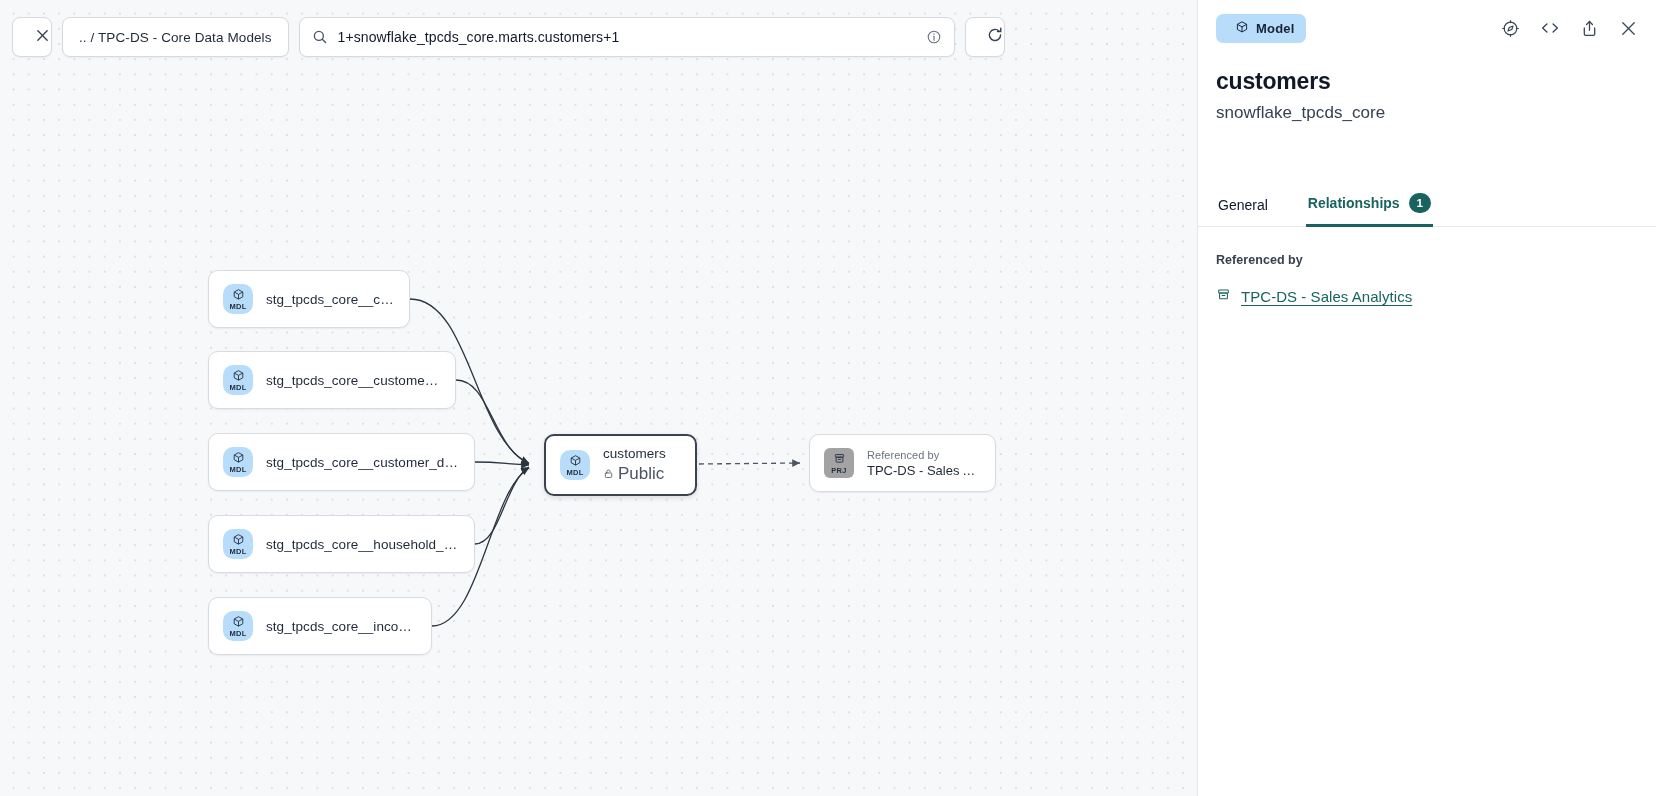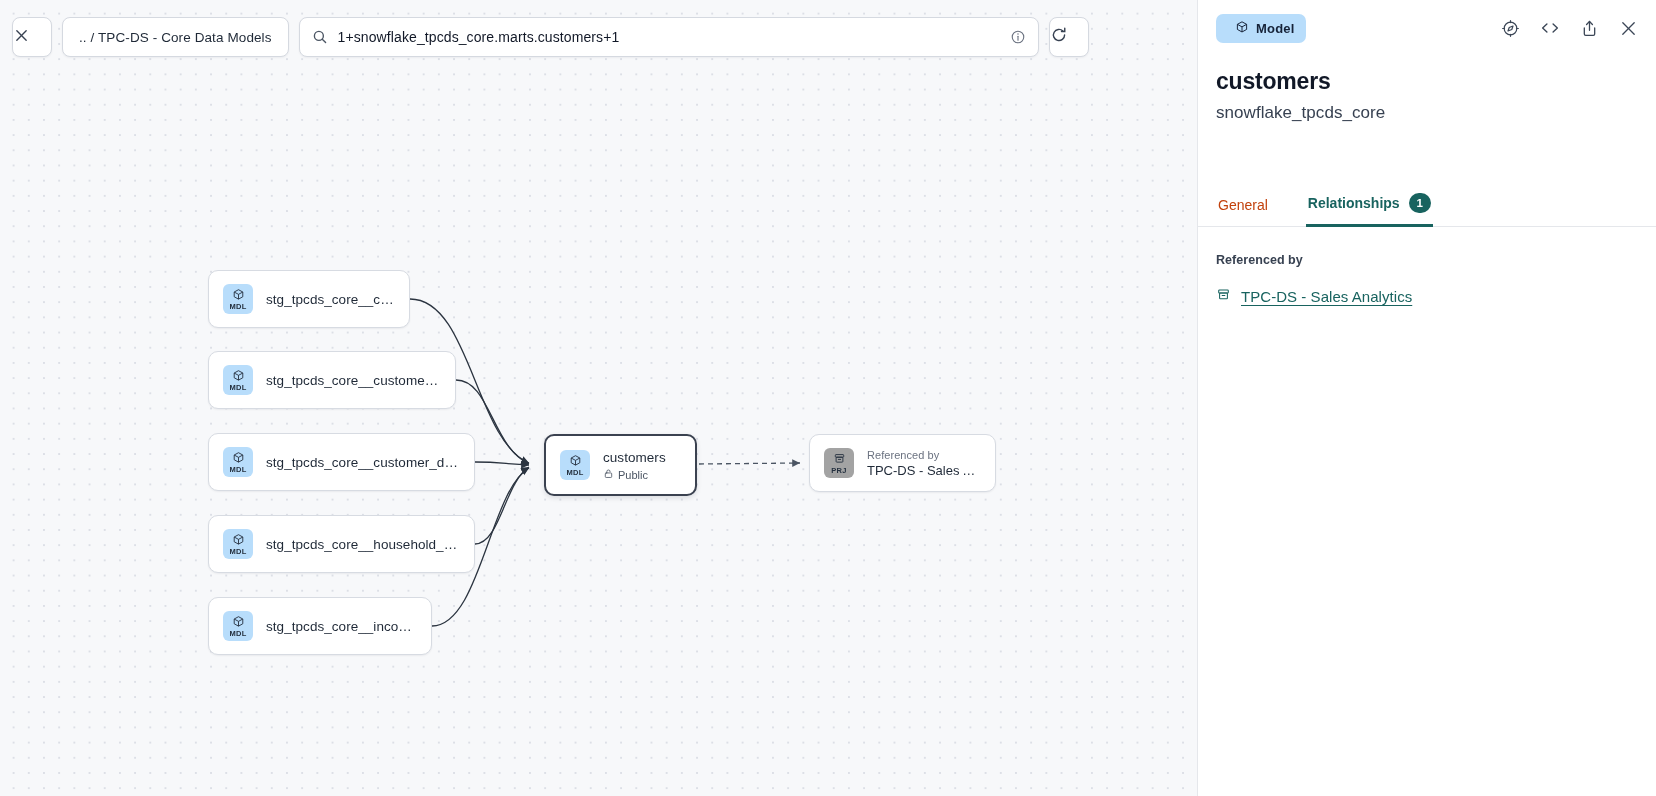--- a/index.html
+++ b/index.html
@@ -43,37 +43,37 @@
     z-index: 20;
   }
 
   .tb-btn {
     background: #ffffff;
     border: 1px solid #d5d9e0;
     border-radius: 8px;
     height: 40px;
     display: flex;
     align-items: center;
-    justify-content: flex-start;
+    justify-content: flex-end;
     box-shadow: 0 1px 2px rgba(16,24,40,0.05);
     cursor: pointer;
   }
 
   .tb-close { width: 40px; }
 
   .tb-breadcrumb {
     padding: 0 16px;
     font-size: 13.5px;
     color: #1f2937;
     white-space: nowrap;
     letter-spacing: .1px;
   }
 
   .tb-search {
-    width: 740px;
+    width: 656px;
     padding: 0 12px 0 12px;
     display: flex;
     align-items: center;
     gap: 10px;
   }
 
   .tb-search .search-glyph { flex: 0 0 auto; display:flex; }
 
   .tb-search input {
     flex: 1 1 auto;
@@ -115,21 +115,21 @@
     width: 30px;
     height: 30px;
     border-radius: 6px;
     display: flex;
     flex-direction: column;
     align-items: center;
     justify-content: center;
     flex: 0 0 auto;
     gap: 0px;
   }
-  .badge-mdl { background: #b8ddfb; }
+  .badge-mdl { background: #b8ddfb; border-radius: 10px; }
   .badge-prj { background: #a3a3a3; }
 
   .node-badge .bico { display:flex; align-items:center; justify-content:center; height:14px;}
   .node-badge .btxt {
     font-size: 7.5px;
     font-weight: 700;
     letter-spacing: .3px;
     color: #24303f;
     line-height: 9px;
     margin-top: 1px;
@@ -140,21 +140,21 @@
   .node-title {
     font-size: 13.5px;
     color: #1f2937;
     white-space: nowrap;
     overflow: hidden;
     text-overflow: ellipsis;
     letter-spacing: .05px;
   }
 
   .node-sub {
-    font-size: 11px;
+    font-size: 17px;
     color: #4b5563;
     display: flex;
     align-items: flex-end;
     gap: 4px;
     margin-top: 3px;
     white-space: nowrap;
   }
 
   .node-kicker {
     font-size: 11px;
@@ -244,21 +244,21 @@
     padding: 0 18px;
     border-bottom: 1px solid #e5e7eb;
   }
 
   .tab {
     display: flex;
     align-items: center;
     gap: 9px;
     padding: 0 2px 11px 2px;
     font-size: 14px;
-    color: #c2410c;
+    color: #0f172a;
     cursor: pointer;
     border-bottom: 3px solid transparent;
     margin-bottom: -1px;
   }
 
   .tab.active {
     color: #18635f;
     font-weight: 700;
     border-bottom-color: #18635f;
     margin-top: 44px;

